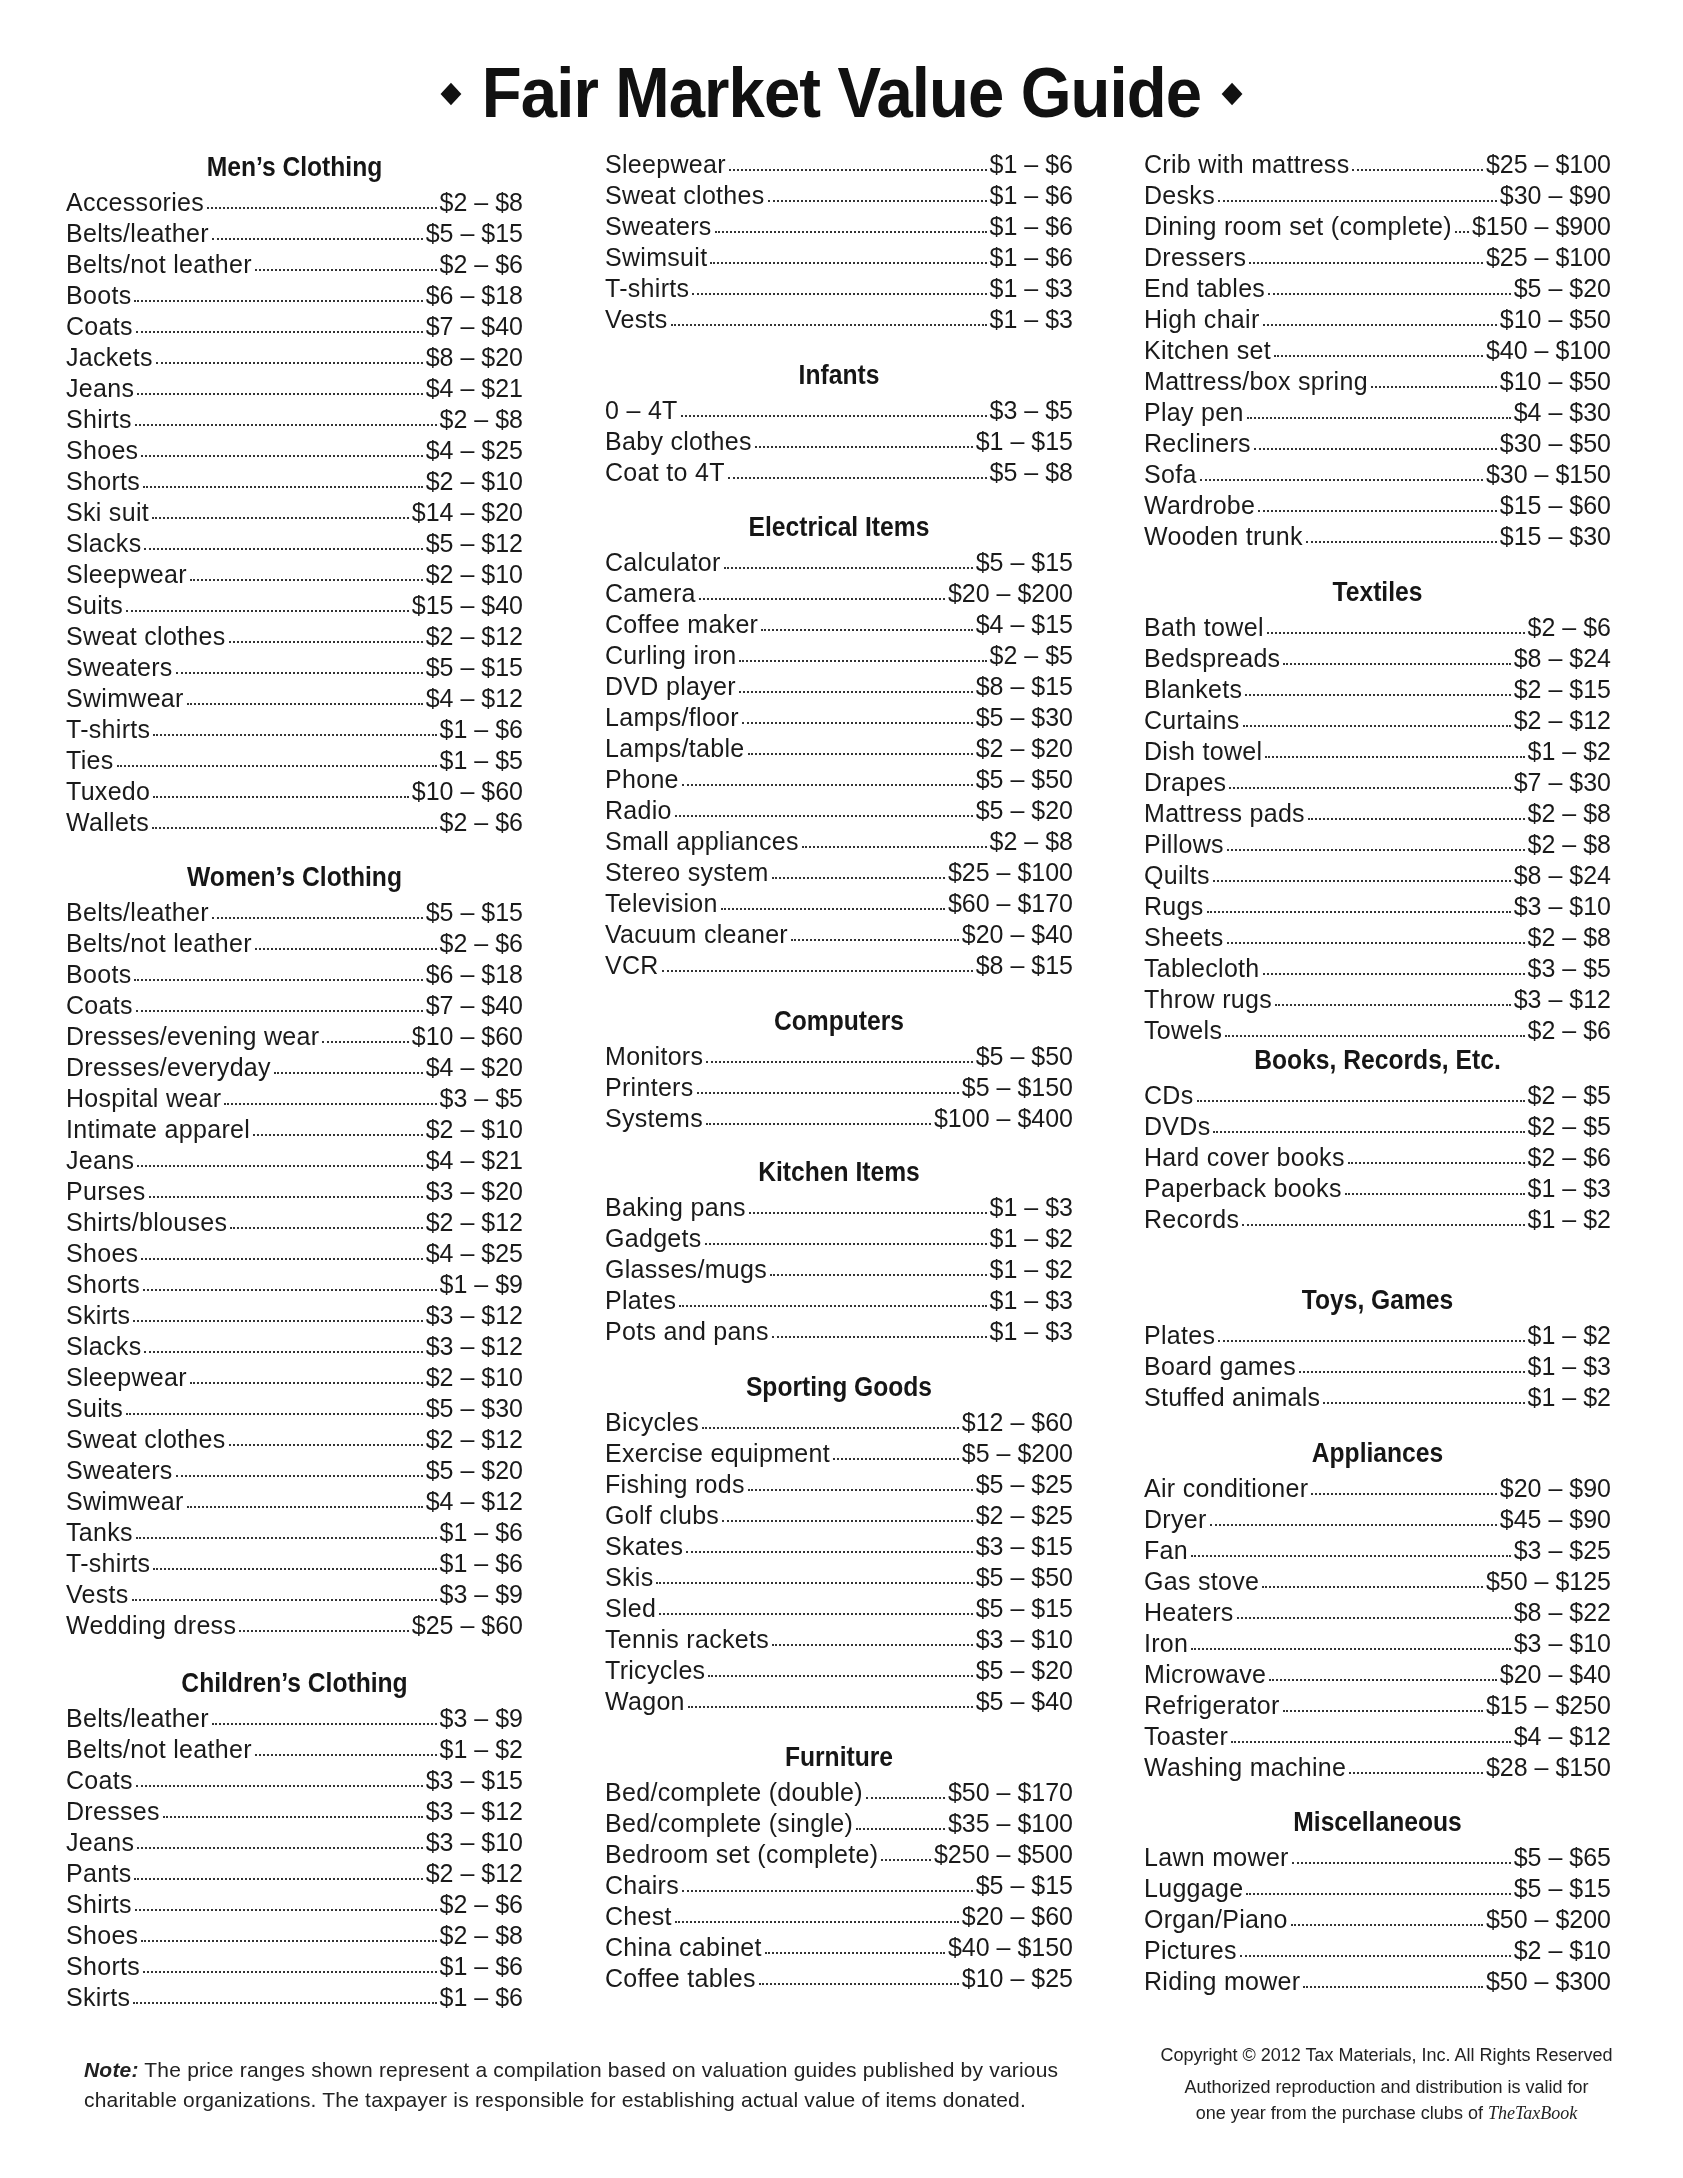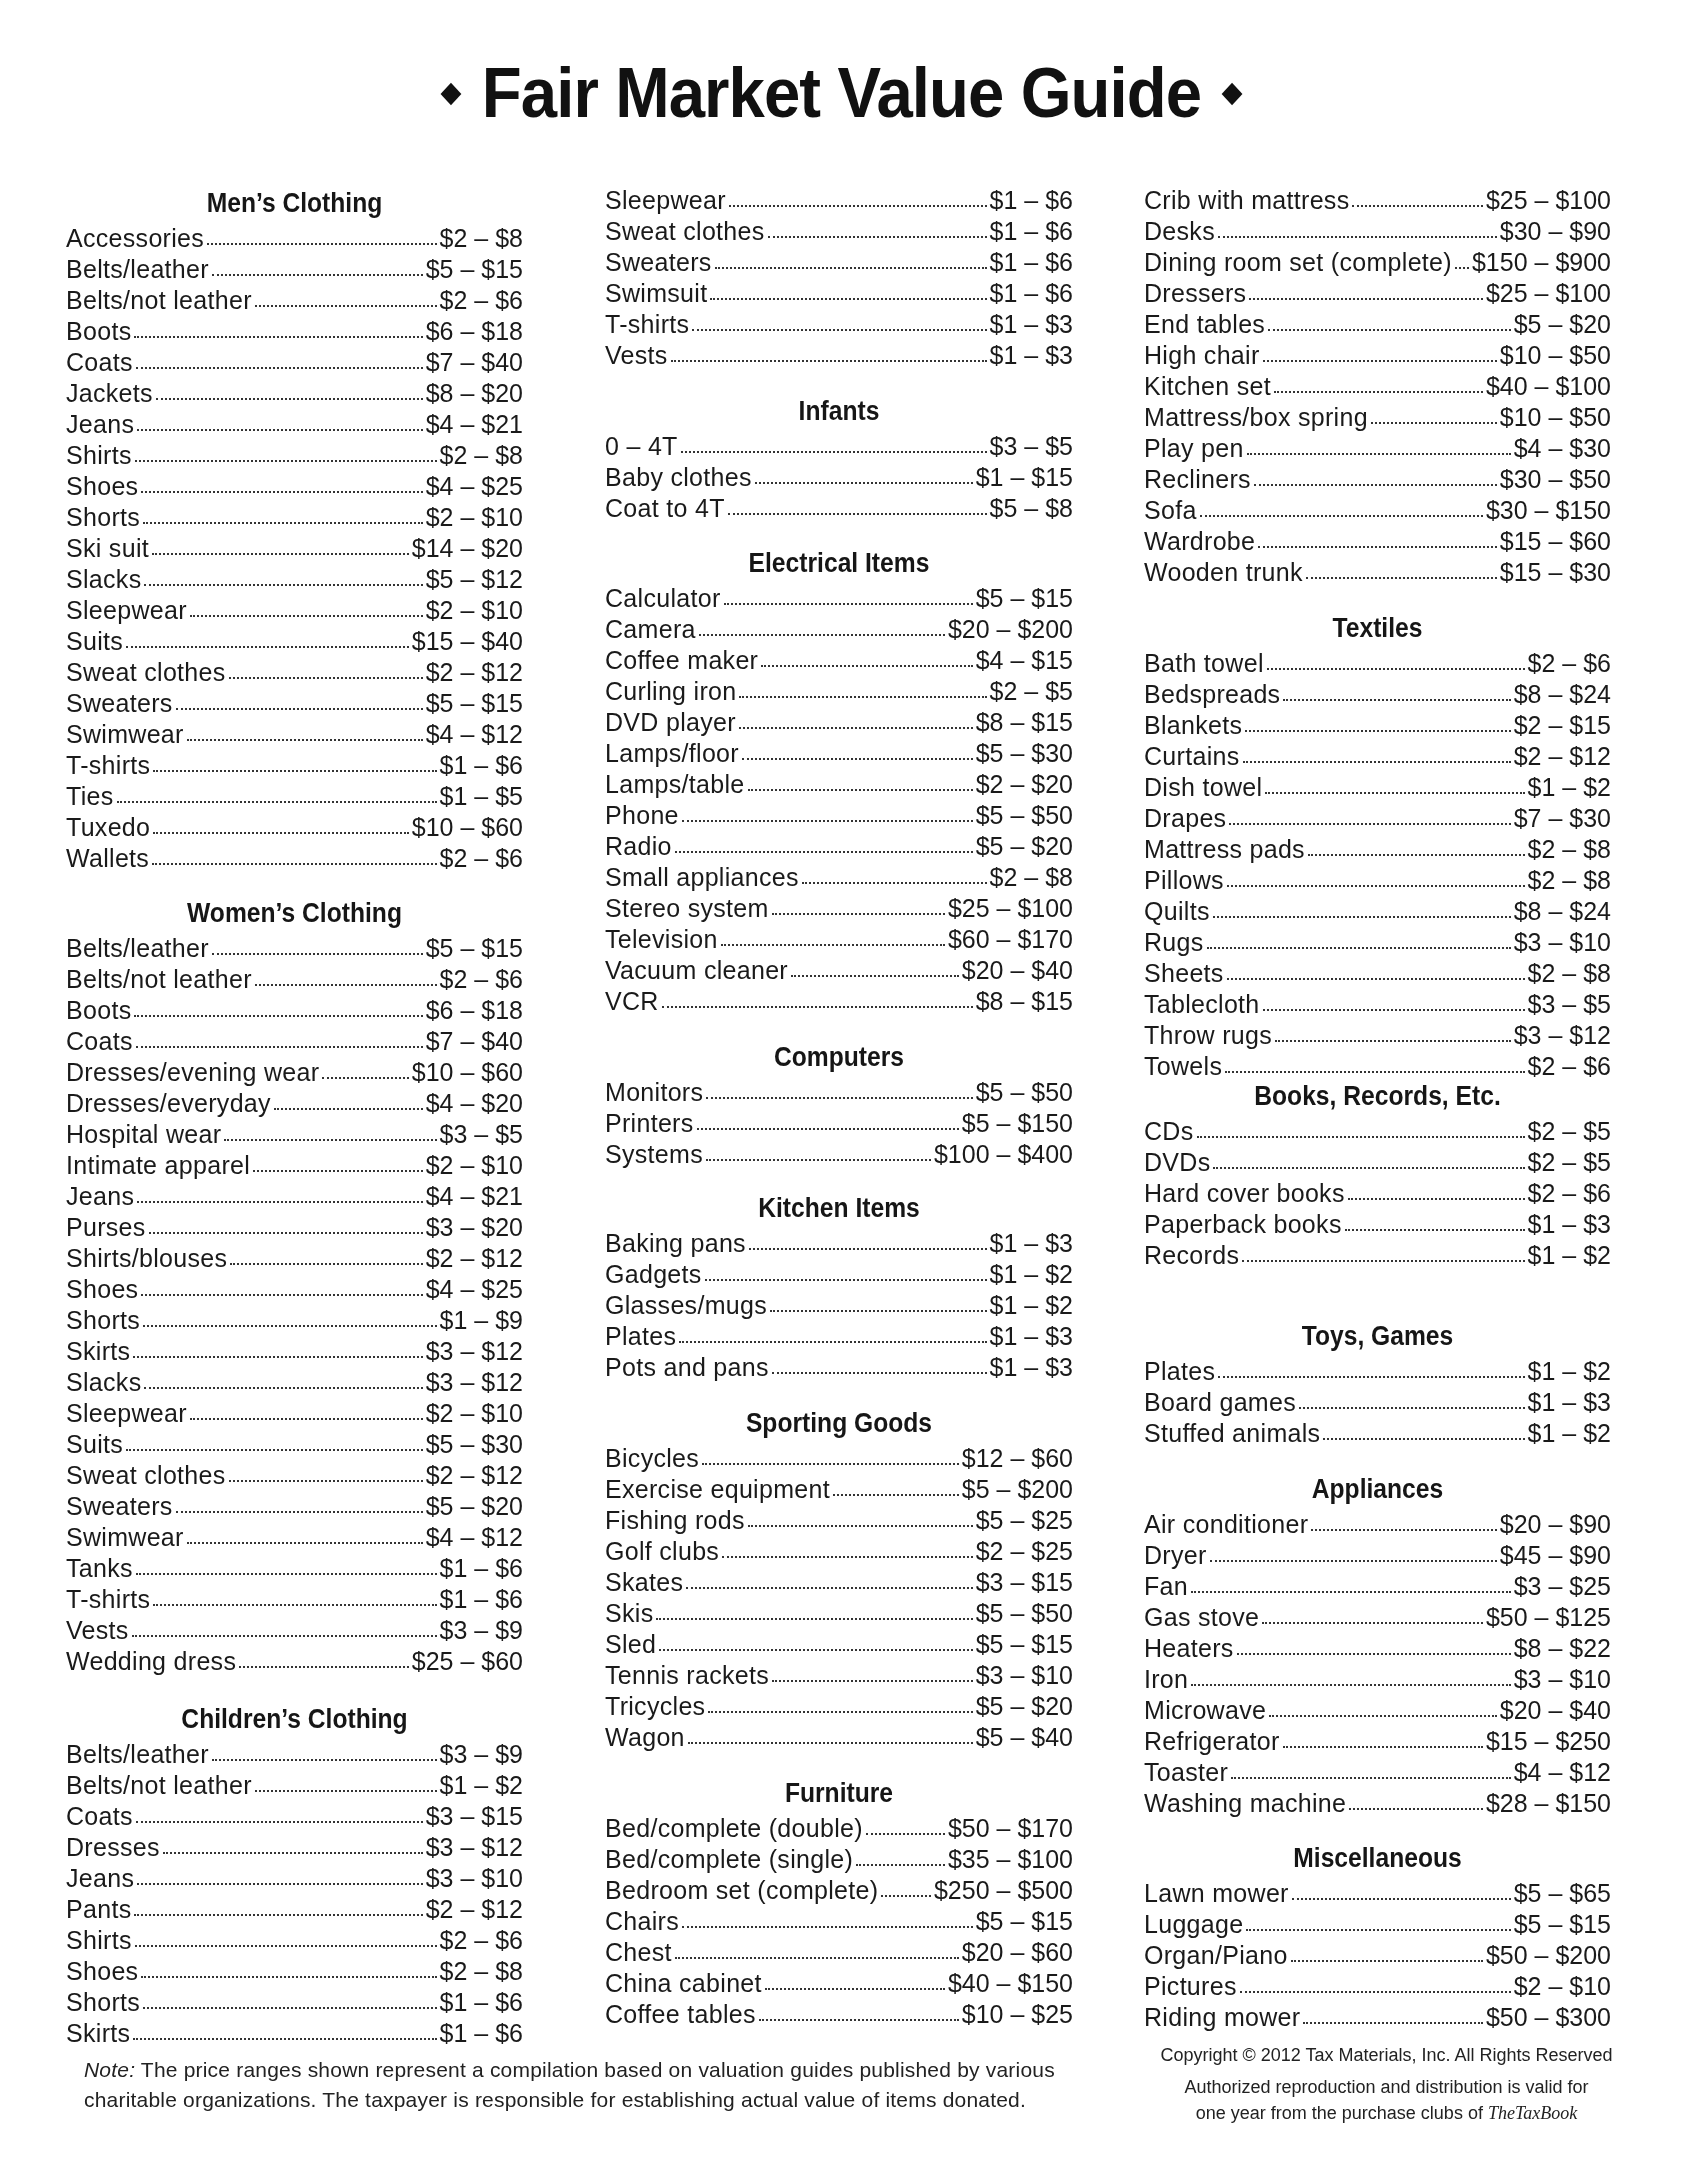--- a/index.html
+++ b/index.html
@@ -3,35 +3,35 @@
 <meta charset="utf-8">
 <style>
   html, body { margin:0; padding:0; background:#ffffff; }
   body { width:1683px; height:2178px; position:relative; overflow:hidden; color:#1a1a1a;
          font-family:"Liberation Sans", sans-serif; }
   .title { position:absolute; left:0; width:1683px; top:51px; text-align:center;
            font-family:"Liberation Sans", sans-serif; font-weight:bold; font-size:71px;
            letter-spacing:-1px; line-height:83px; transform:scaleX(0.92); color:#111; }
   .title .dia { display:inline-block; width:16px; height:16px; background:#111; transform:rotate(45deg);
                 vertical-align:middle; margin:0 26px; position:relative; top:-4px; }
-  .section { position:absolute;margin-top:36px; }
+  .section { position:absolute; }
   .col1 { left:66px; width:457px; }
   .col2 { left:605px; width:468px; }
   .col3 { left:1144px; width:467px; }
   .heading { text-align:center; font-weight:bold; font-size:28px; height:40px; line-height:40px;
              transform:scaleX(0.88); color:#161616; margin-bottom:0; }
   .row { display:flex; align-items:baseline; height:31px; line-height:31px;
          font-size:25px; white-space:nowrap; }
   .row .name { flex:0 0 auto; letter-spacing:0.3px; }
   .row .dots { flex:1 1 auto; overflow:hidden; margin:0 3px; position:relative; top:-1px;
                border-bottom:2px dotted #333; height:0; align-self:flex-end; margin-bottom:8px; }
   .row .price { flex:0 0 auto; text-align:right; }
   .note { position:absolute; left:84px; top:2055px; width:990px; font-size:21px; line-height:30px;
           color:#222; letter-spacing:0.2px; }
-  .note b { font-style:italic; font-weight:normal; }
+  .note b { font-style:italic; font-weight:bold; }
   .copy { position:absolute; left:1139px; width:495px; top:2042px; text-align:center; font-size:18px;
           line-height:26px; color:#222; }
   .copy .c1 { margin-bottom:6px; }
   .copy i { font-style:italic;font-family:Liberation Serif, serif; }
 </style>
 </head>
 <body>
 
 <div class="title">
   <span class="dia"></span><span>Fair Market Value Guide</span><span class="dia"></span>

